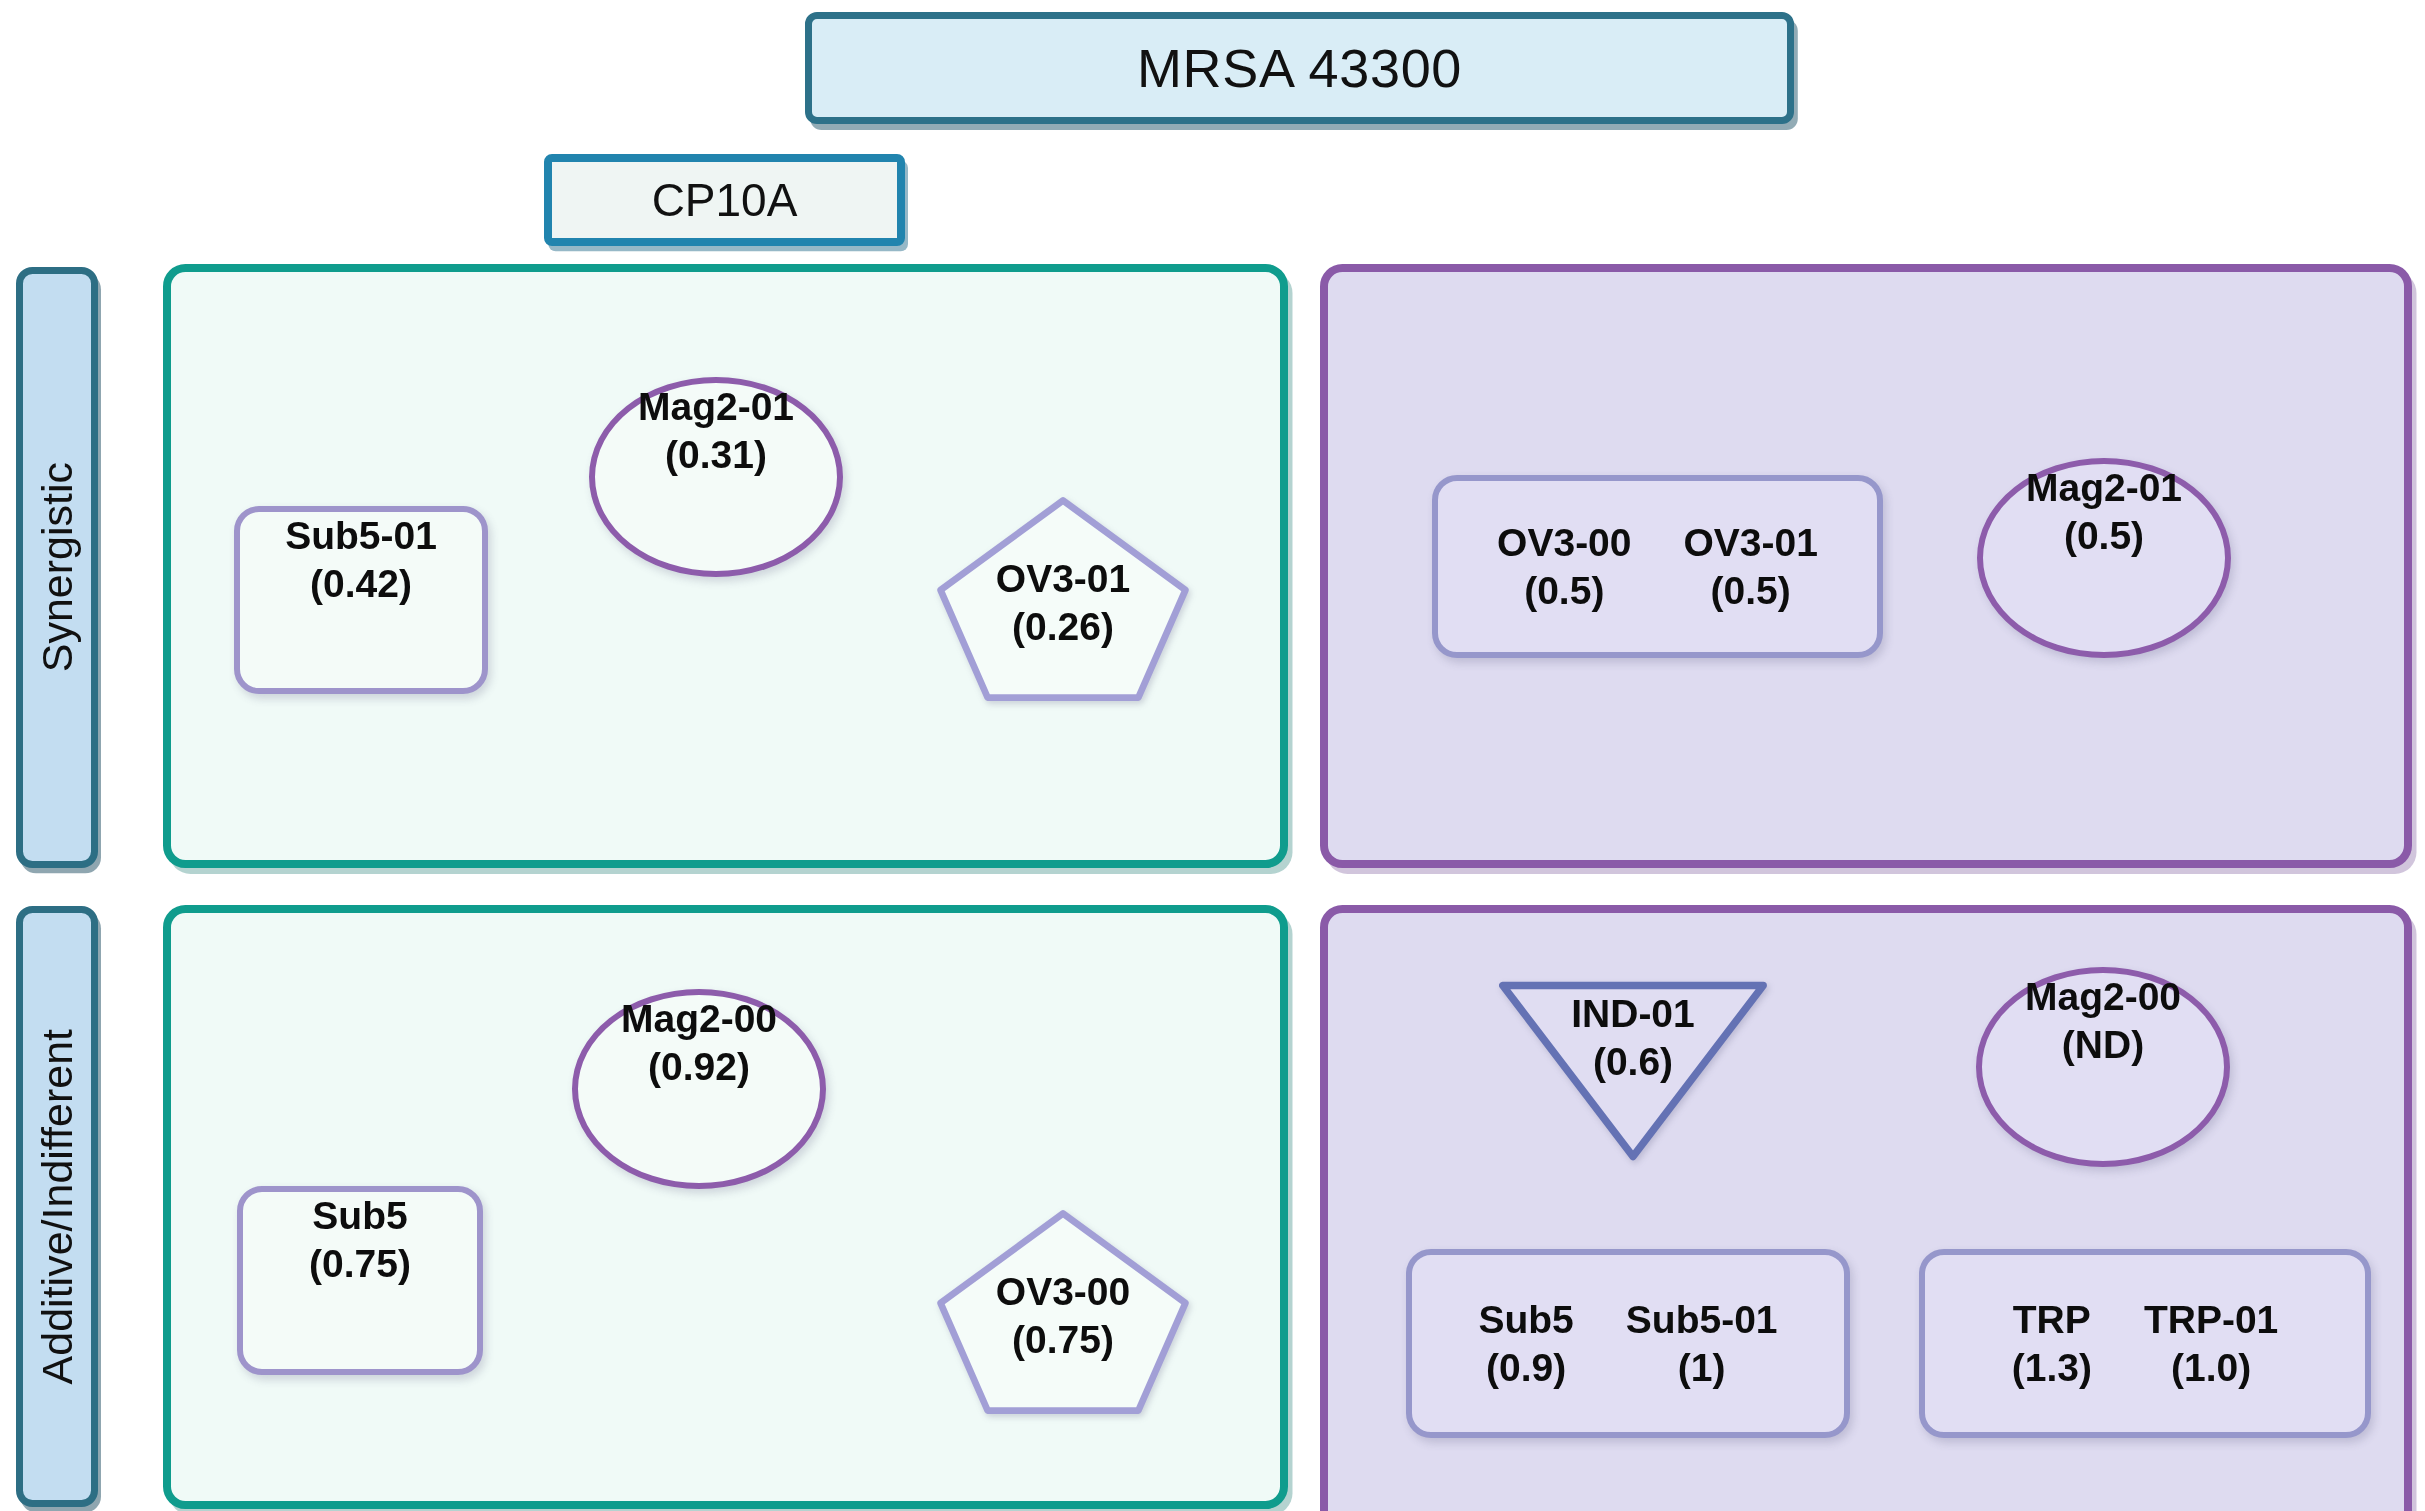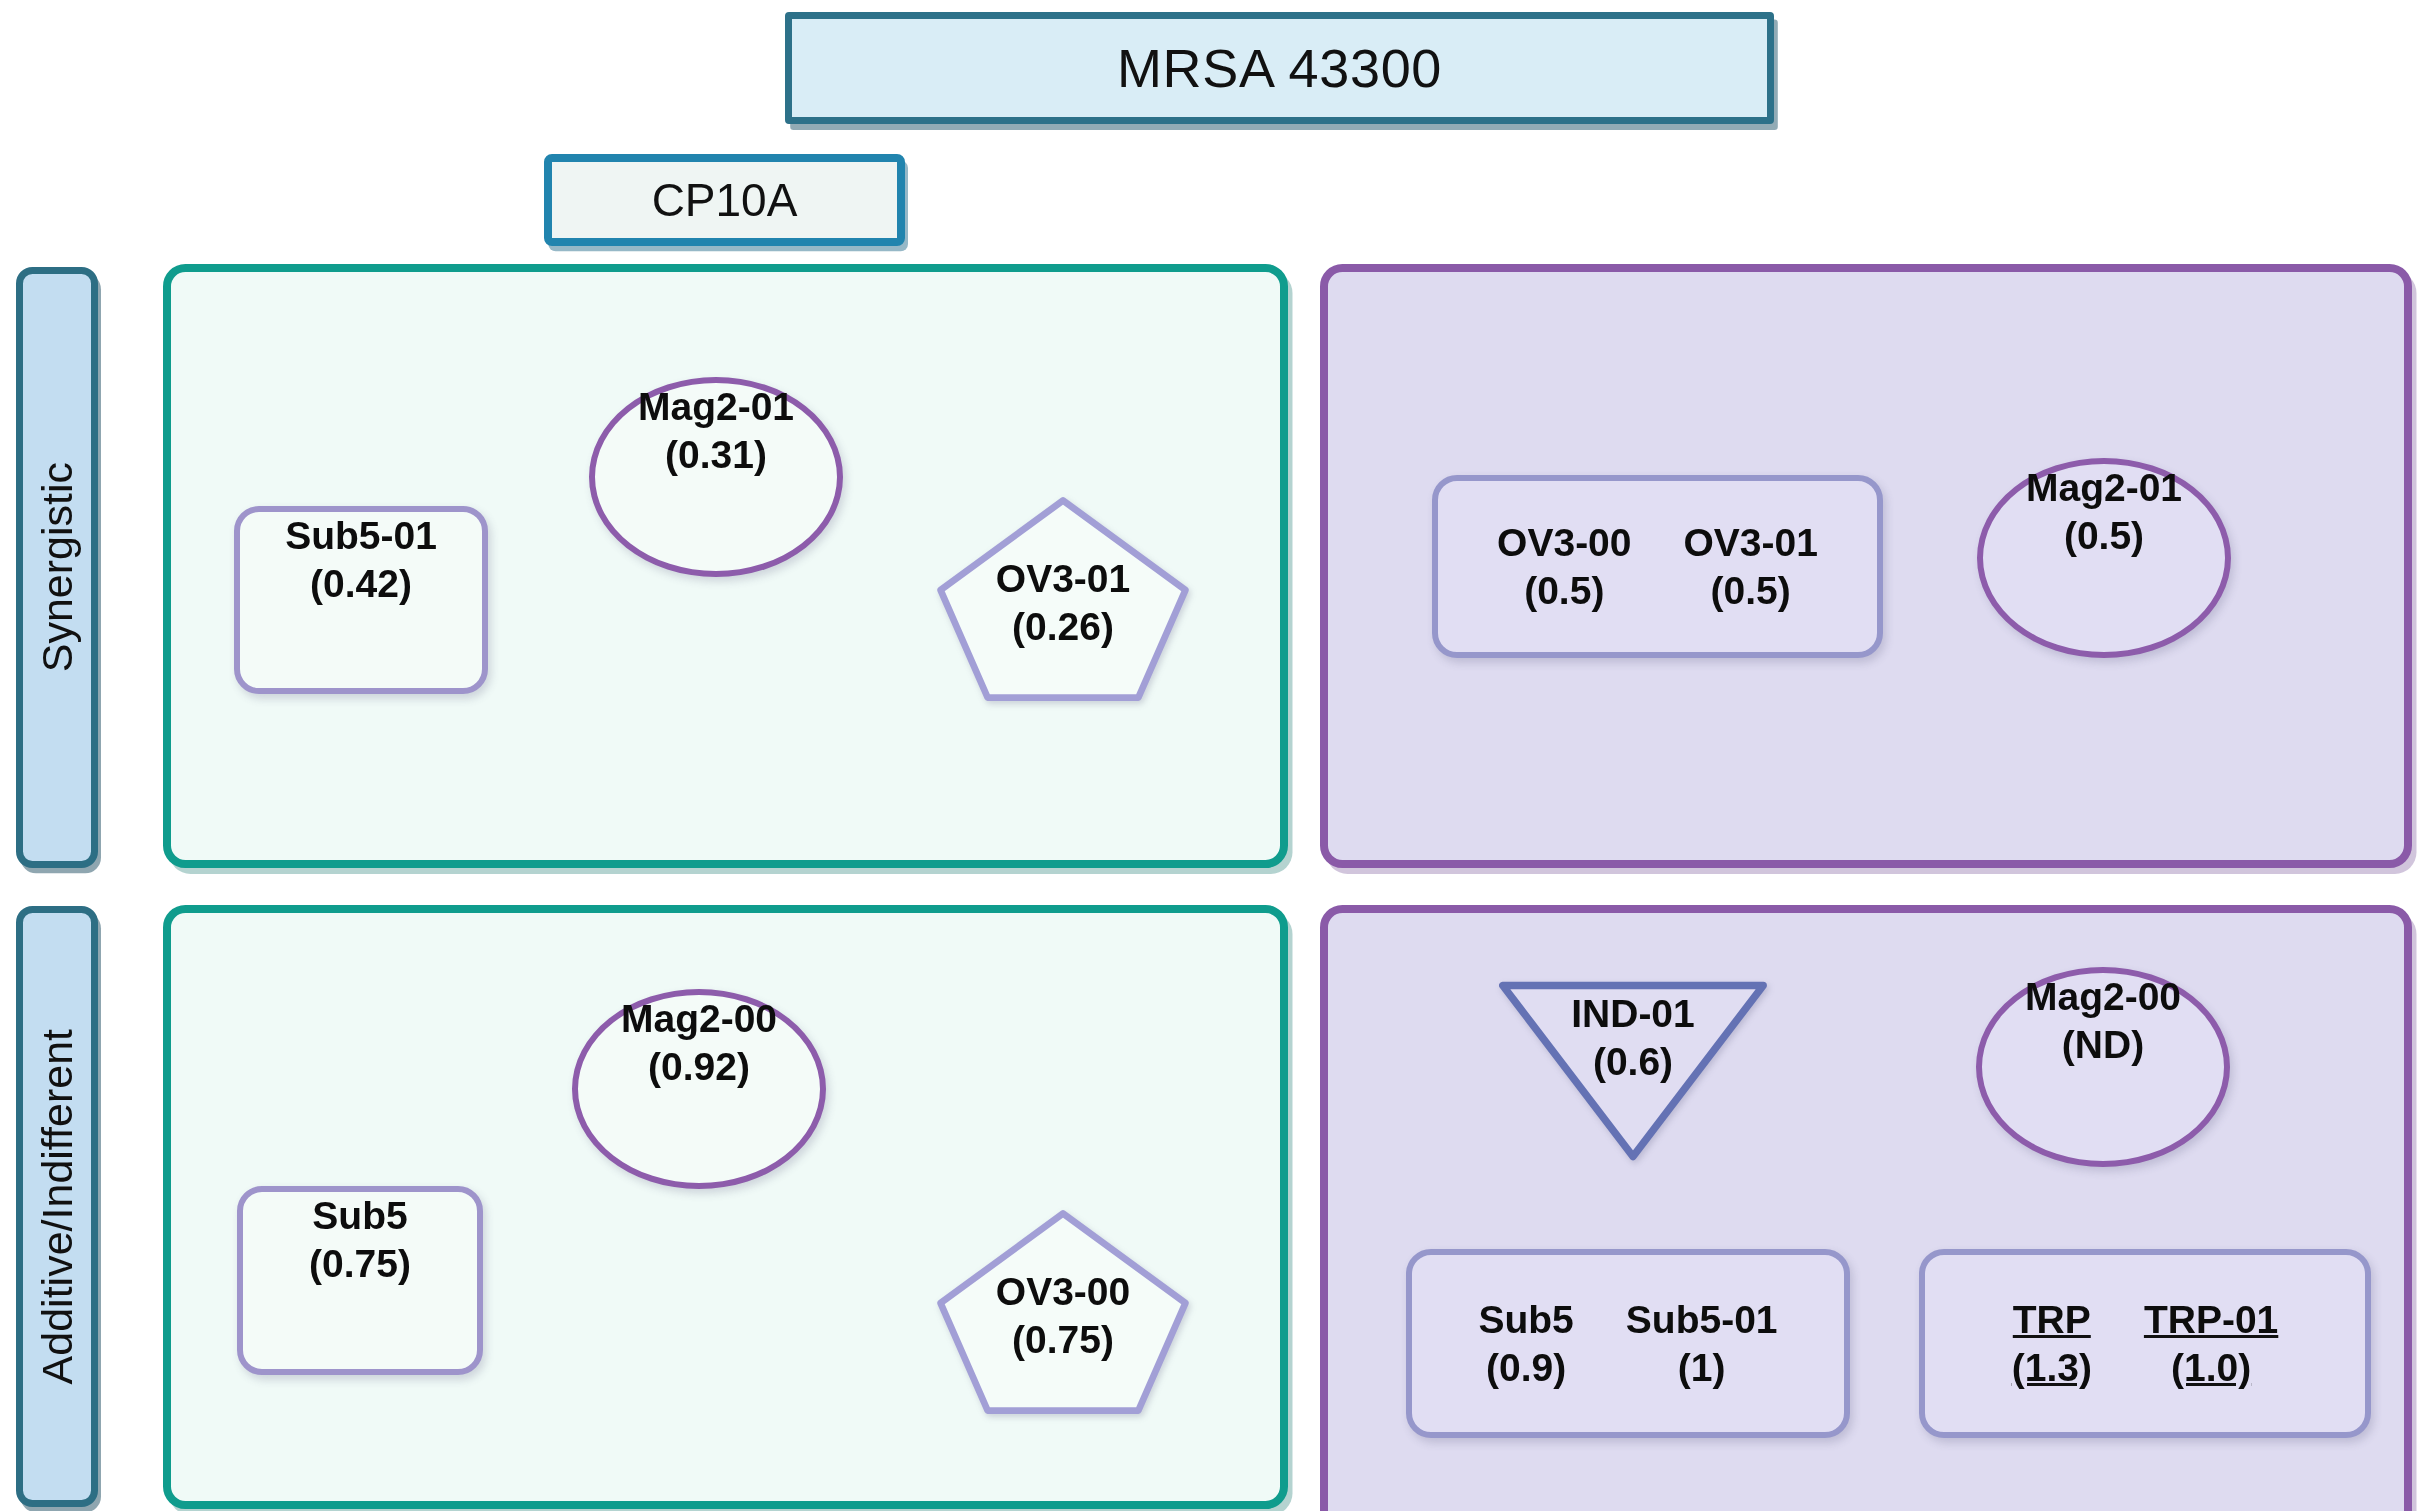--- a/index.html
+++ b/index.html
@@ -3,22 +3,22 @@
 <meta charset="utf-8">
 <style>
   html,body{margin:0;padding:0;background:#ffffff;}
   #canvas{
     position:relative;width:2426px;height:1511px;background:#ffffff;overflow:hidden;
     font-family:"Liberation Sans","DejaVu Sans",sans-serif;color:#111111;
   }
   .abs{position:absolute;box-sizing:border-box;}
   
   .title-box{
-    left:785px;top:12px;width:989px;height:112px;
-    background:#d9edf6;border:7.5px solid #2d7189;border-radius:4px;
+    left:805px;top:12px;width:989px;height:112px;
+    background:#d9edf6;border:7.5px solid #2d7189;border-radius:12px;
     display:flex;align-items:center;justify-content:center;
     font-size:54px;font-weight:500;letter-spacing:0.7px;
     box-shadow:4.5px 6.7px 0 -0.7px rgba(38,88,108,0.50);
   }
   
   .col-header{
     display:flex;align-items:center;justify-content:center;
     font-size:46px;font-weight:500;border-radius:8px;
   }
   .col-cp10a{
@@ -183,21 +183,21 @@
     <div class="abs node node-rect rect-right multi" style="left:78px;top:336px;width:444px;height:189px;">
       <div class="entry">
         <div class="nname">Sub5</div>
         <div class="nval">(0.9)</div>
       </div>
       <div class="entry">
         <div class="nname">Sub5-01</div>
         <div class="nval">(1)</div>
       </div>
     </div>
-    <div class="abs node node-rect rect-right multi" style="left:591px;top:336px;width:452px;height:189px;text-decoration:underline;">
+    <div class="abs node node-rect rect-right multi" style="left:591px;top:336px;width:452px;height:189px;">
       <div class="entry">
         <div class="nname">TRP</div>
         <div class="nval">(1.3)</div>
       </div>
       <div class="entry">
         <div class="nname">TRP-01</div>
         <div class="nval">(1.0)</div>
       </div>
     </div>
   </div>

